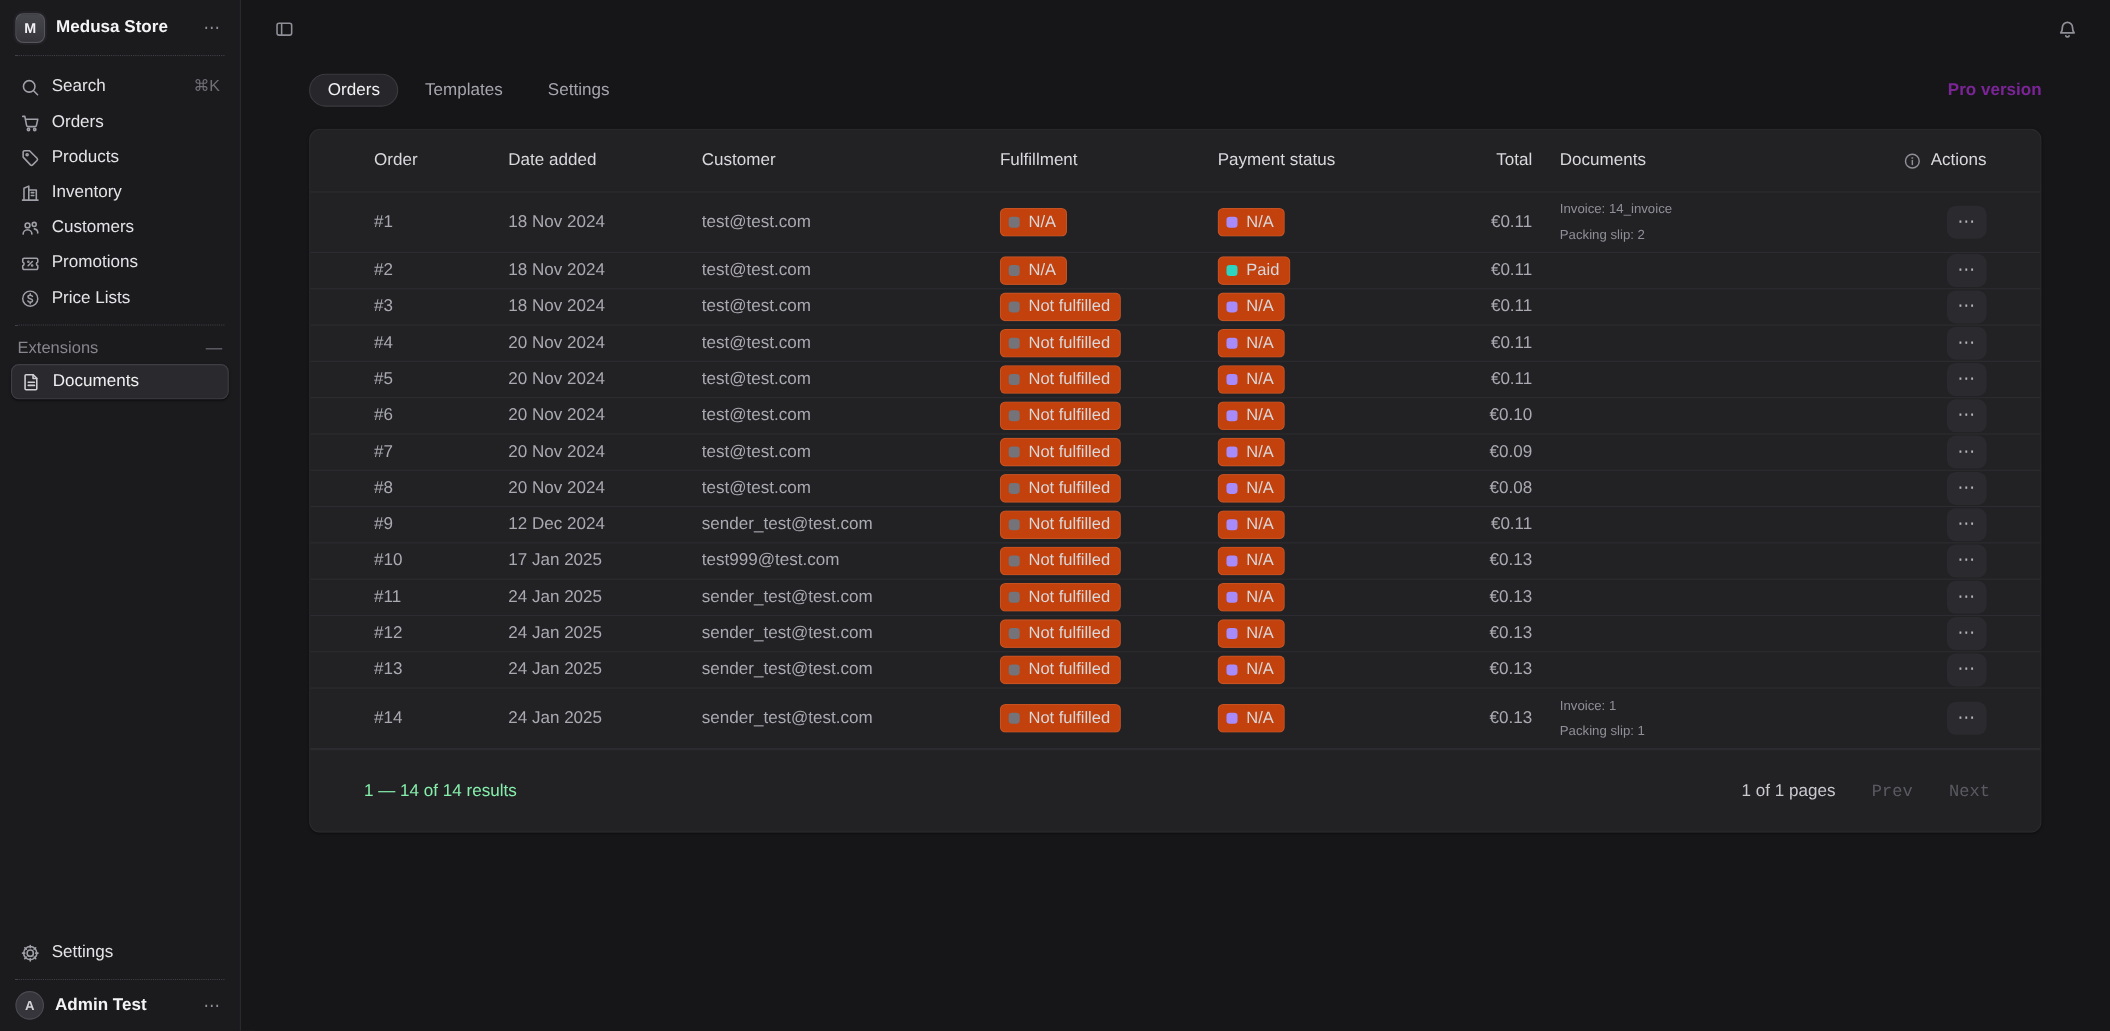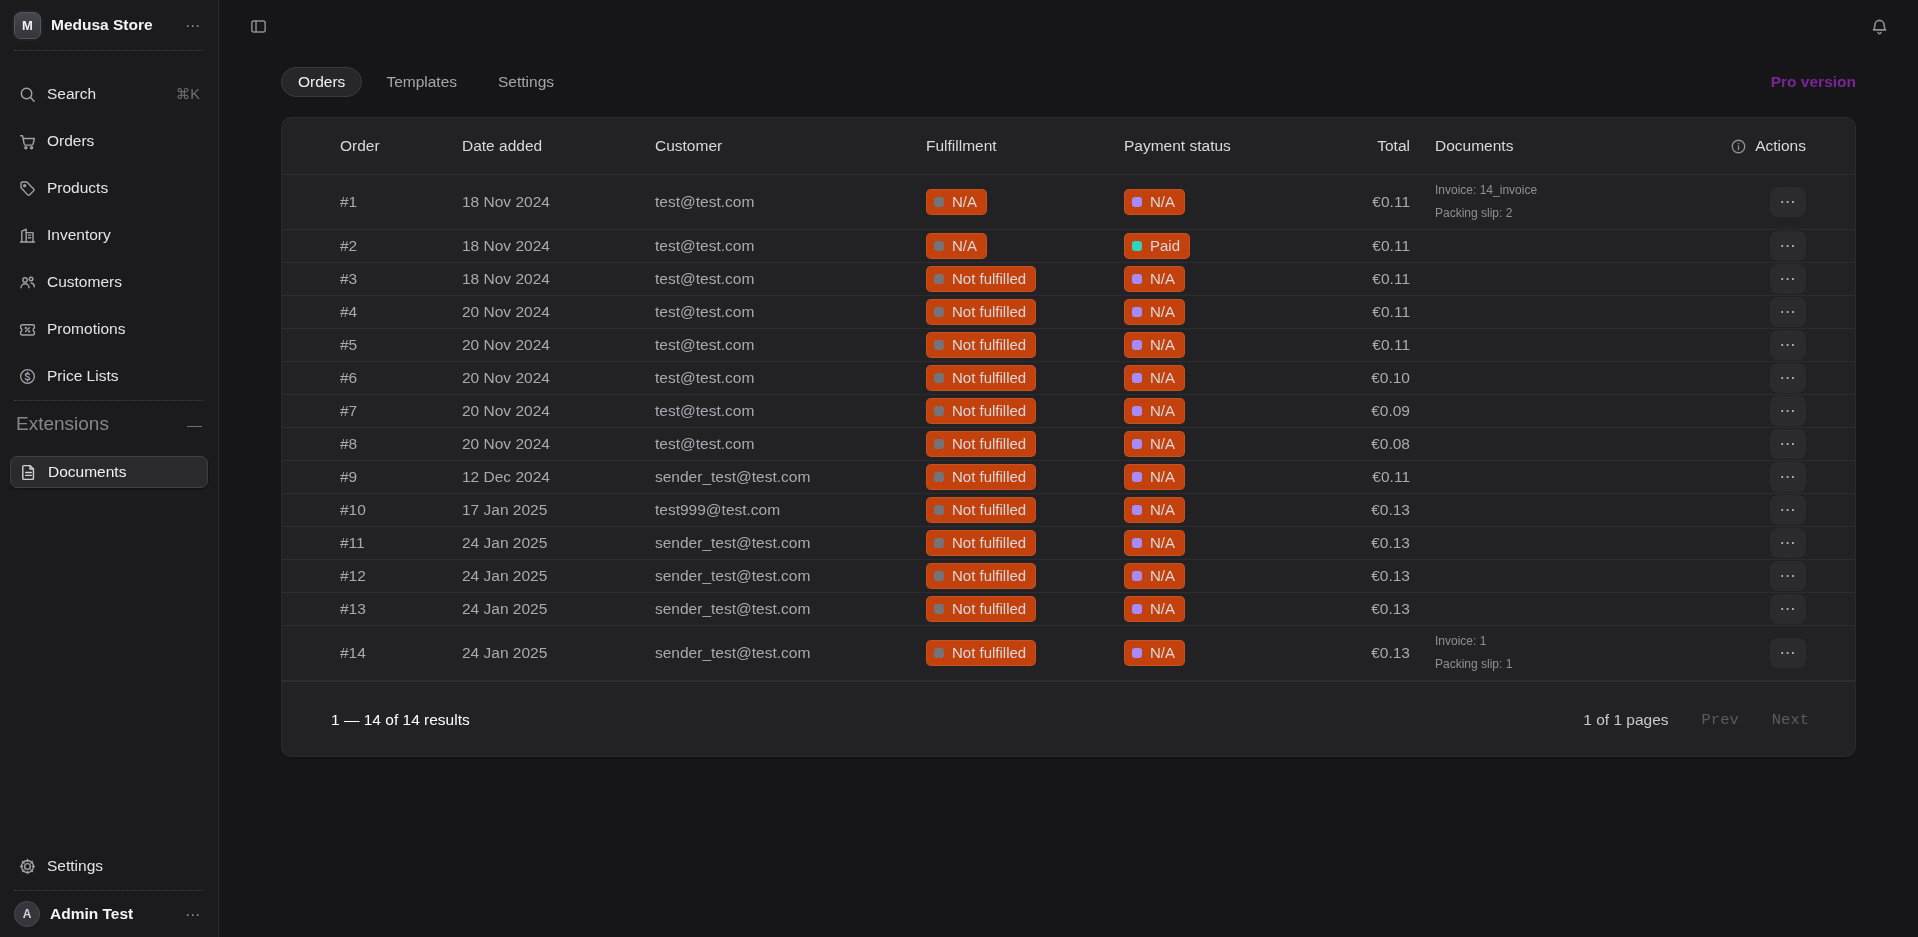--- a/index.html
+++ b/index.html
@@ -42,36 +42,36 @@
   }
   .store-name{font-size:15.5px;font-weight:700;color:#f4f4f6;flex:1;white-space:nowrap;}
   .ellipsis-btn{
     color:#8f8f97;font-size:15px;letter-spacing:2px;background:none;border:none;cursor:pointer;
     font-family:inherit;line-height:1;padding:2px 2px;
   }
   .dotted-divider{border-top:1px dotted #414147;margin:0 14px;}
   .side-nav{padding:12px 10px 8px;}
   .nav-item{
     height:32px;display:flex;align-items:center;gap:10px;
-    padding:0 8px;border-radius:7px;cursor:pointer;margin-top:15px;
+    padding:0 8px;border-radius:7px;cursor:pointer;
   }
   .nav-item .nav-icon{color:#a0a0a8;display:flex;align-items:center;}
   .nav-item .nav-label{color:#e4e4e8;font-weight:500;font-size:15.5px;white-space:nowrap;}
   .nav-item .shortcut{margin-left:auto;color:#6f6f78;font-size:14.5px;}
   .nav-item.selected{
     background:#2a2a2e;border:1px solid #3e3e44;
     box-shadow:0 1px 2px rgba(0,0,0,.45);
   }
   .nav-item.selected .nav-icon{color:#d0d0d5;}
   .nav-item.selected .nav-label{color:#f0f0f2;}
   .ext-header{
     display:flex;align-items:center;justify-content:space-between;
     margin:12px 16px 6px 16px;
   }
-  .ext-title{color:#86868e;font-size:19px;font-weight:500;}
+  .ext-title{color:#86868e;font-size:15px;font-weight:500;}
   .minus-btn{background:none;border:none;color:#6f6f78;font-size:15px;cursor:pointer;font-family:inherit;}
   .sidebar-bottom{margin-top:auto;}
   .user-row{
     height:46px;display:flex;align-items:center;gap:10px;padding:0 14px;cursor:pointer;
   }
   .user-avatar{
     width:26px;height:26px;border-radius:50%;flex:0 0 auto;
     background:#35353b;border:1px solid #4a4a52;
     display:flex;align-items:center;justify-content:center;
     color:#d4d4d8;font-size:12px;font-weight:700;
@@ -108,21 +108,21 @@
   .trow,.thead{
     display:flex;align-items:center;
     border-bottom:1px solid #2d2d31;
   }
   .thead{height:57px;color:#d9d9dd;font-weight:500;flex:0 0 auto;}
   .trow{min-height:33px;}
   .trow.tall{min-height:55px;}
   .cell{padding-right:8px;}
   .c-order{width:180px;padding-left:58px;}
   .c-date{width:176px;}
-  .c-customer{width:271px;margin-left:17px;}
+  .c-customer{width:271px;}
   .c-fulfillment{width:198px;}
   .c-payment{width:200px;}
   .c-total{width:86px;text-align:right;padding-right:0;}
   .c-docs{flex:1;padding-left:25px;align-self:center;}
   .c-actions{width:142px;display:flex;justify-content:flex-end;padding-right:49px;}
   .thead .c-actions{gap:8px;align-items:center;}
   .thead .c-total{color:#d9d9dd;}
   .info-icon{color:#8f8f97;display:flex;align-items:center;}
 
   .badge{
@@ -142,21 +142,21 @@
     background:#2b2b2f;color:#b5b5bc;
     display:flex;align-items:center;justify-content:center;
     font-size:16px;letter-spacing:1px;font-family:inherit;line-height:1;
   }
 
   .tfoot{
     margin-top:auto;height:76px;border-top:1px solid #2d2d31;
     display:flex;align-items:center;justify-content:space-between;
     padding:0 46px 0 49px;flex:0 0 auto;
   }
-  .results-text{color:#ffffff;font-size:15.5px;}
+  .results-text{color:#86efac;font-size:15.5px;}
   .pager{display:flex;align-items:center;gap:33px;}
   .pages-text{color:#c9c9ce;font-size:15.5px;text-align:right;}
   .pager-btn{background:none;border:none;color:#5a5a62;font-size:15.5px;font-weight:500;font-family:Liberation Mono, monospace;cursor:default;}
 
   svg{display:block;}
 </style>
 </head>
 <body style="--page-bg: #161619; --sidebar-bg: #1b1b1e; --card-bg: #222225; --badge-grey: #737379; --badge-purple: #a78bfa; --badge-teal: #2dd4bf; --pro-version: #7b2496;">
 
 <div class="app">

